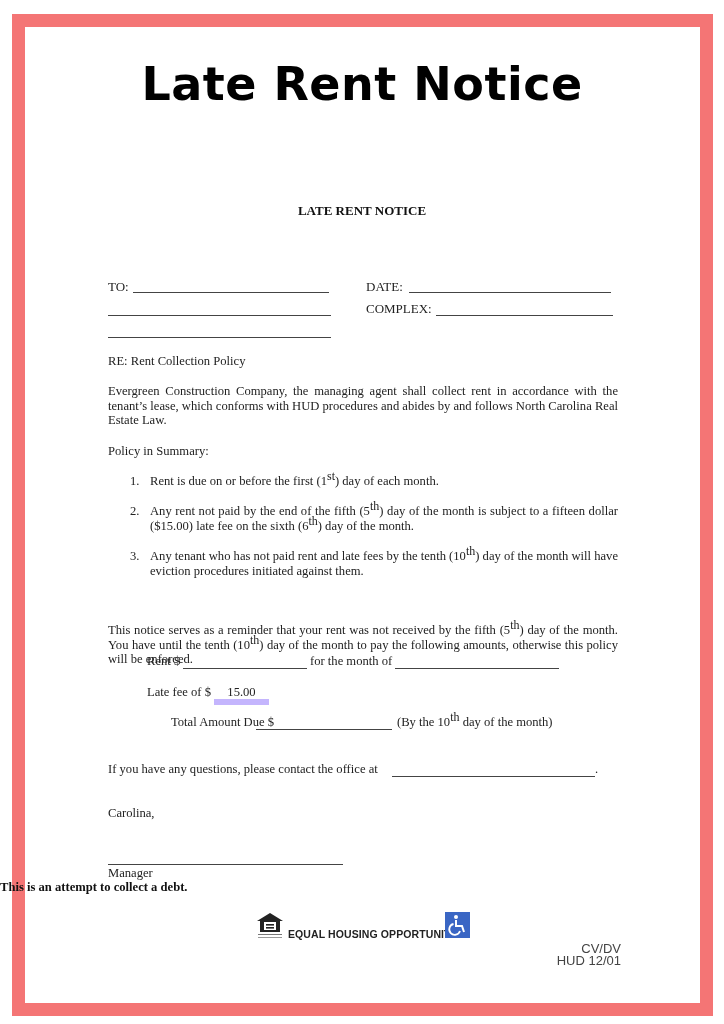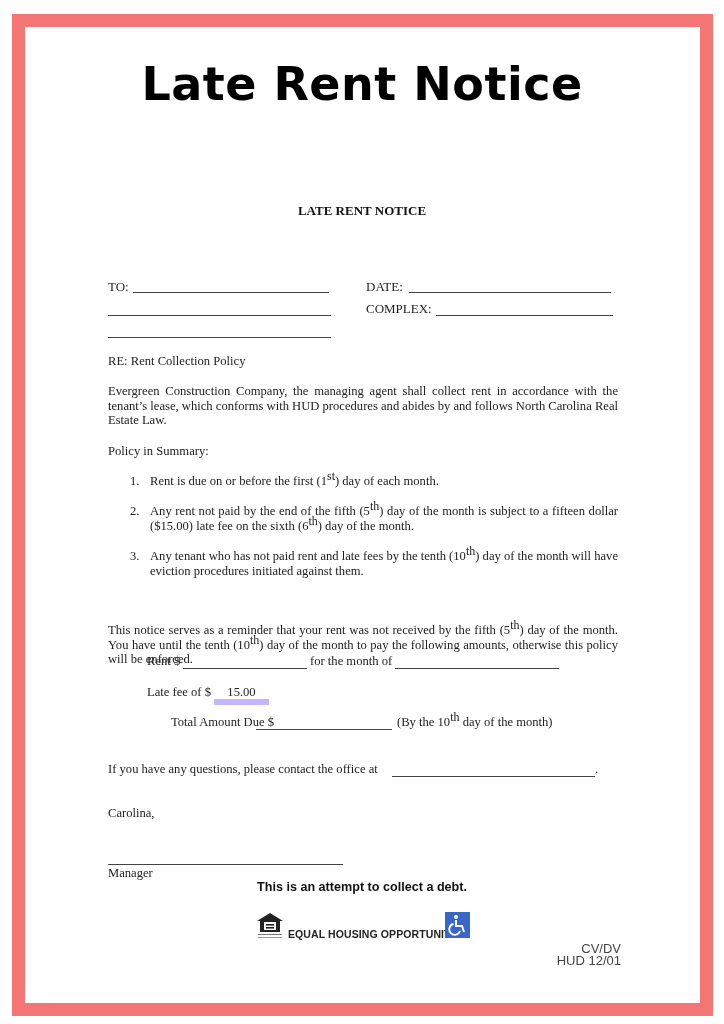--- a/index.html
+++ b/index.html
@@ -21,22 +21,22 @@
   }
   .t13 { font-size:13px; line-height:15px; }
   .blank { position:absolute; border-bottom:1px solid #444; height:0; }
   .para { position:absolute; left:108px; width:510px; font-family:"Liberation Serif", serif; font-size:12.6px; line-height:14.6px; color:#222; }
   .justify { text-align:justify; }
   .li { position:absolute; left:130px; width:488px; font-family:"Liberation Serif", serif; font-size:12.6px; line-height:14.6px; color:#222; }
   .li .num { position:absolute; left:0; top:0; }
   .li .txt { position:absolute; left:20px; width:468px; text-align:justify; }
   sup { font-size:12px; line-height:0; vertical-align:super; }
   .bold-center {
-    position:absolute; left:0; width:724px; top:880px; text-align:center;
-    font-family:Liberation Sans, sans-serif; font-weight:bold; font-size:12.6px; color:#111;
+    position:absolute; left:0; width:724px; top:880px; 
+    font-family:Liberation Serif, serif; font-weight:bold; font-size:12.6px; color:#111;
   }
   .eho-text {
     position:absolute; left:288px; top:928px; font-family:"Liberation Sans", sans-serif;
     font-weight:bold; font-size:10.5px; color:#222; letter-spacing:0.1px;
   }
   .code {
     position:absolute; right:103px; font-family:Liberation Sans, sans-serif;
     font-size:13px; color:#444; text-align:right;
   }
 </style>

